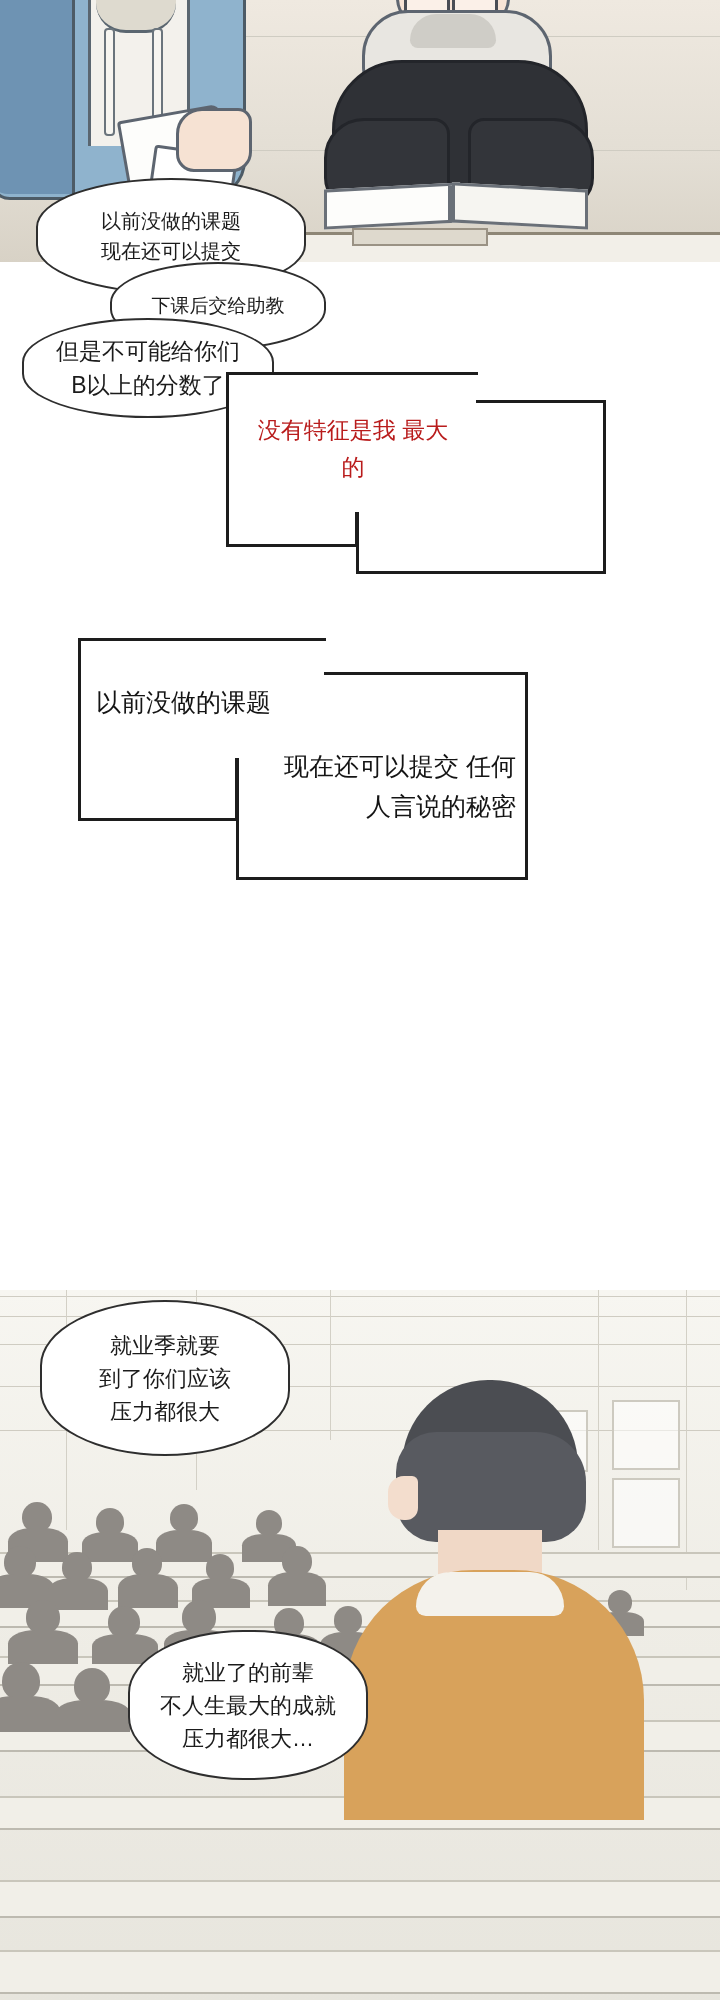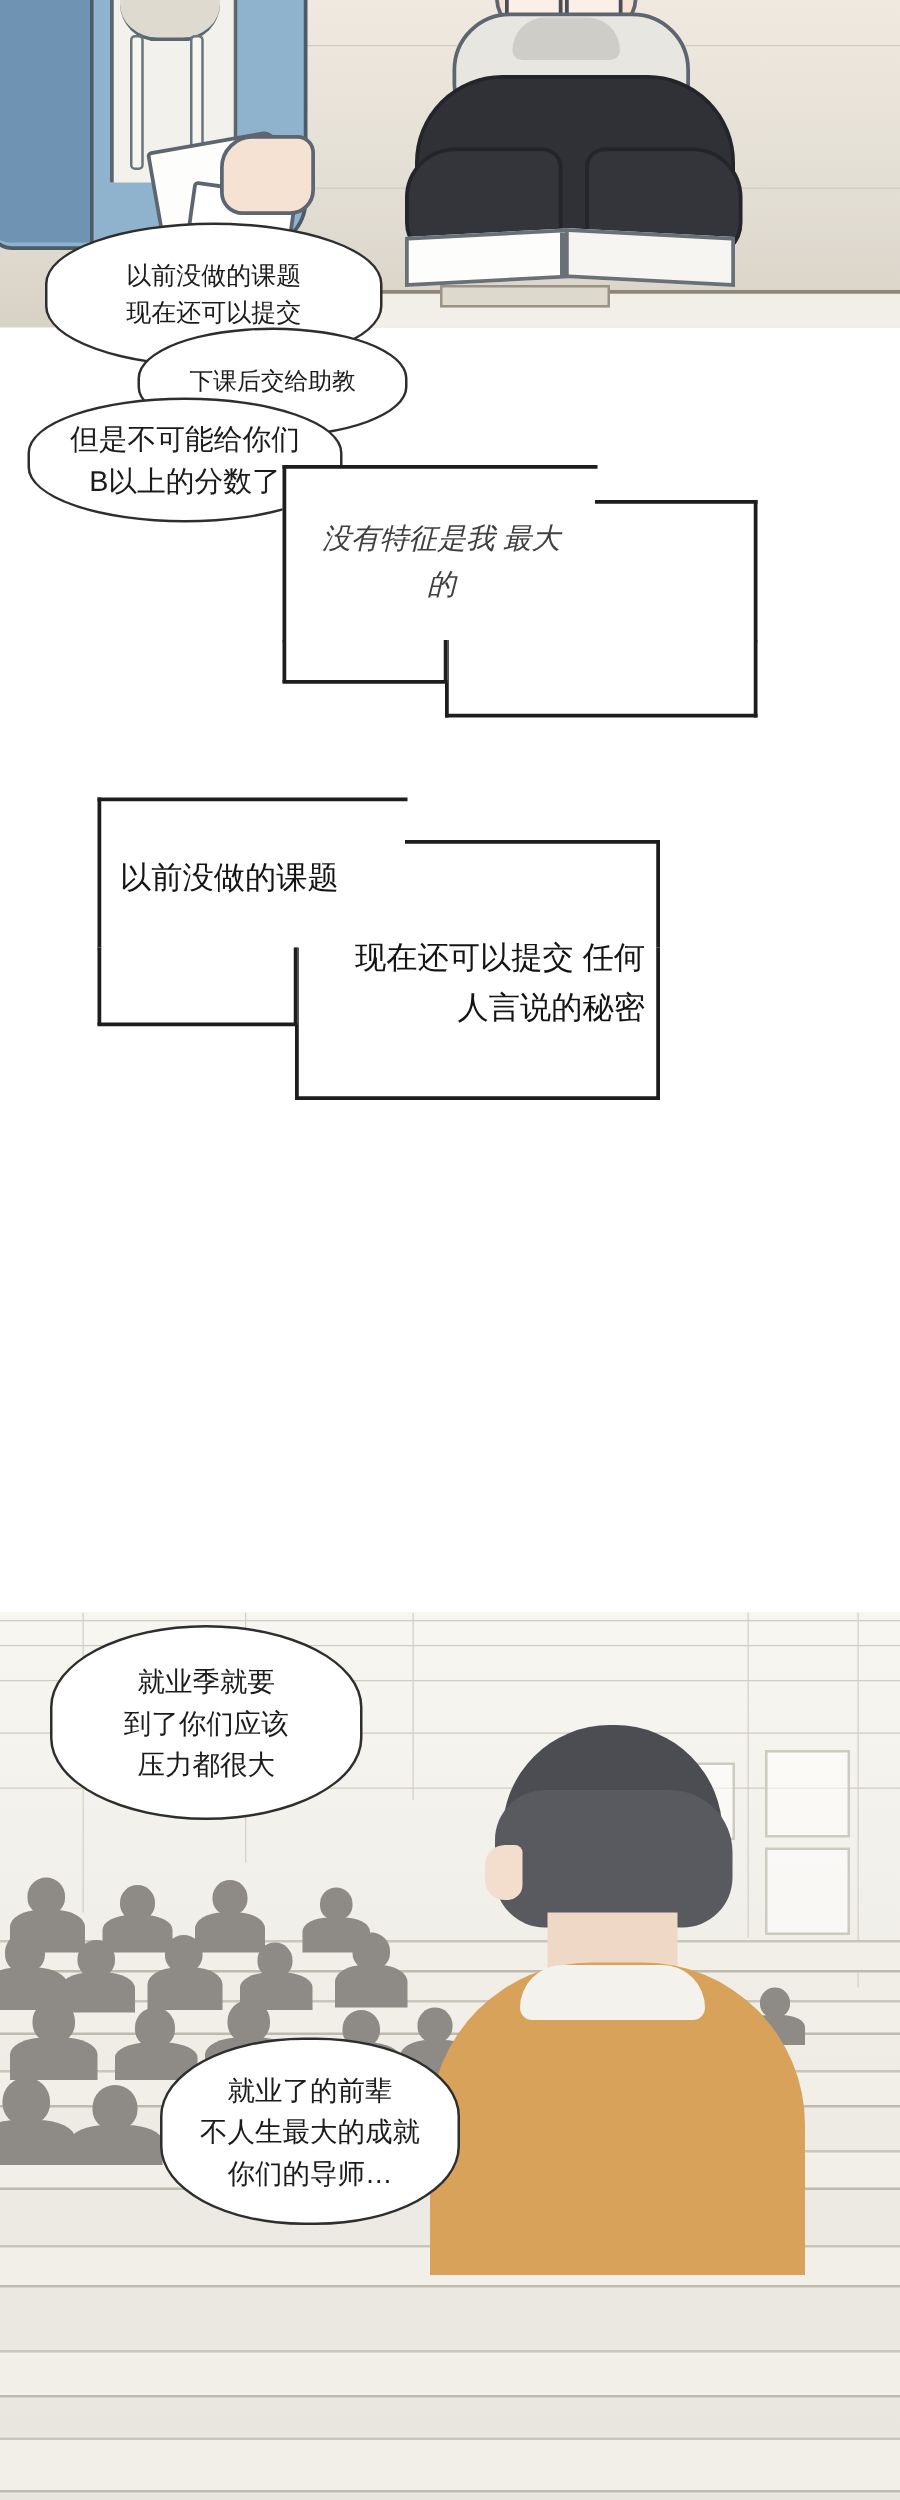--- a/index.html
+++ b/index.html
@@ -290,21 +290,21 @@
 
     <div class="narr" style="left:226px; top:12px; width:252px; height:142px; border-right:none; border-bottom:none;"></div>
 
     <div class="narr" style="left:476px; top:40px; width:130px; height:114px; border-left:none; border-bottom:none;"></div>
 
     <div class="narr" style="left:356px; top:152px; width:250px; height:62px; border-top:none;"></div>
 
     <div class="narr" style="left:226px; top:152px; width:132px; height:34px; border-top:none; border-bottom:none;"></div>
     <div class="narr" style="left:226px; top:184px; width:132px; height:3px; border:none; background:#1d1d1d;"></div>
 
-    <div class="narr-text" style="left:248px; top:52px; width:210px; text-align:center; font-size:23px; line-height:1.6; color:#404040;font-style:italic;">
+    <div class="narr-text" style="left:248px; top:52px; width:210px; text-align:center; font-size:23px; line-height:1.6; color:#b91c1c;">
       <span>没有特征是我</span>
       <span>最大的</span>
     </div>
   </div>
 
   <div style="position:absolute; left:0; top:620px; width:720px; height:320px;">
     <div class="narr" style="left:78px; top:18px; width:248px; height:122px; border-right:none; border-bottom:none;"></div>
     <div class="narr" style="left:324px; top:52px; width:204px; height:88px; border-left:none; border-bottom:none;"></div>
     <div class="narr" style="left:236px; top:138px; width:292px; height:122px; border-top:none;"></div>
     <div class="narr" style="left:78px; top:138px; width:160px; height:62px; border-top:none; border-bottom:none;"></div>
@@ -406,17 +406,17 @@
       <span>就业季就要</span>
       <span>到了你们应该</span>
       <span>压力都很大</span>
     </div>
   </div>
 
   <div class="bubble" style="left:128px; top:1630px; width:240px; height:150px; font-size:22px; border-radius:48% / 42%;">
     <div>
       <span>就业了的前辈</span>
       <span>不人生最大的成就</span>
-      <span>你们的导师…</span>
+      <span>压力都很大…</span>
     </div>
   </div>
 
 </div>
 
 </body></html>

